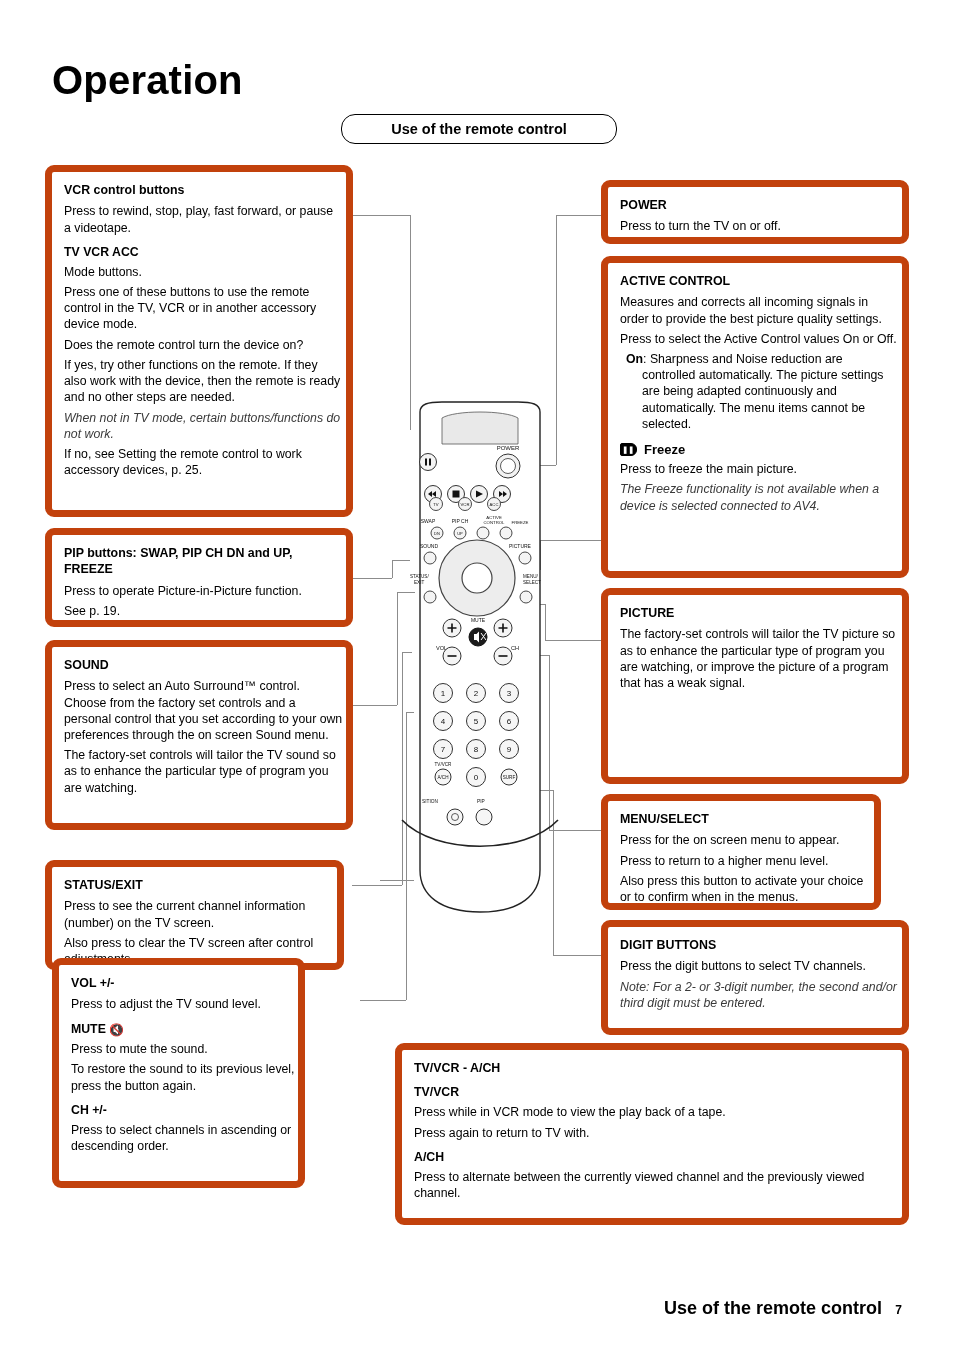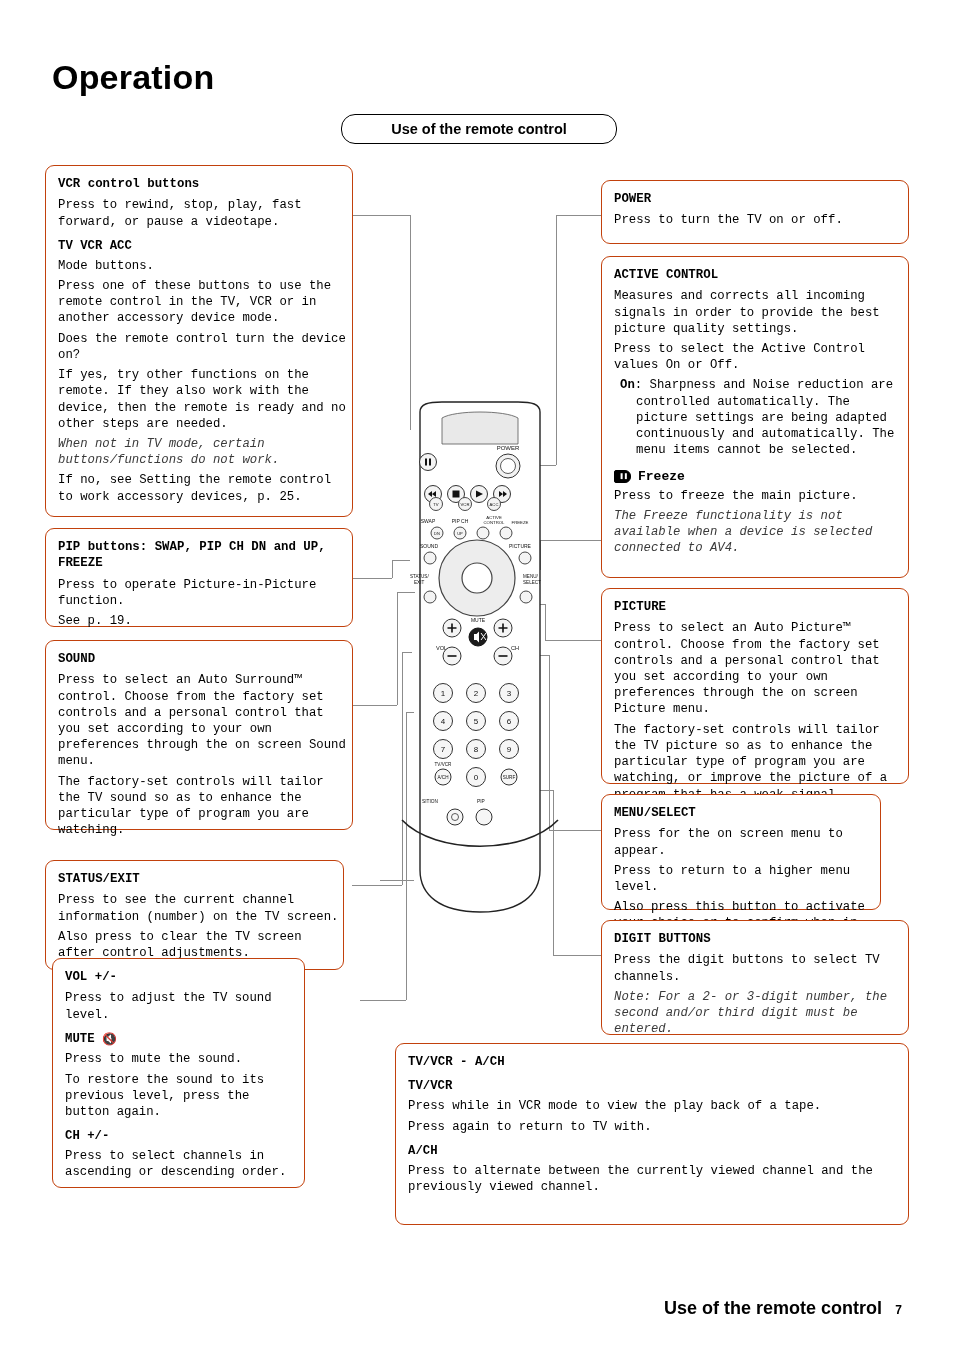--- a/index.html
+++ b/index.html
@@ -16,44 +16,43 @@
     overflow: hidden;
   }
   .page {
     position: absolute;
     left: 0; top: 0;
     width: 954px; height: 1349px;
   }
   .title {
     position: absolute;
     left: 52px; top: 58px;
-    font-size: 34px;
+    font-size: 40px;
     font-weight: bold;
     letter-spacing: 0.2px;
   }
   .pill {
     position: absolute;
     left: 341px; top: 114px;
     width: 274px; height: 28px;
     border: 1px solid #000;
     border-radius: 14px;
     display: flex;
     align-items: center;
     justify-content: center;
     font-size: 14.5px;
     font-weight: bold;
   }
   .box {
     position: absolute;
-    border: 1px solid #c2410c;
+    border: 7px solid #c2410c;
     border-radius: 9px;
     box-sizing: border-box;
     background: #fff;
     padding: 10px 3px 10px 12px;
-    font-family: Liberation Mono, monospace;
   }
   .box h4 {
     margin: 0 0 5px 0;
     font-size: 12.4px;
     font-weight: bold;
     line-height: 1.32;
   }
   .box p {
     margin: 0 0 4px 0;
     font-size: 12.3px;
@@ -340,21 +339,20 @@
     <div class="freeze-row">
       <span class="freeze-ic">❚❚</span>
       <span class="freeze-lbl">Freeze</span>
     </div>
     <p>Press to freeze the main picture.</p>
     <p class="ital">The Freeze functionality is not available when a device is selected connected to AV4.</p>
   </div>
 
   <div class="box" style="left:601px; top:588px; width:308px; height:196px;">
     <h4>PICTURE</h4>
-    <p>Press to select an Auto Picture™ control. Choose from the factory set controls and a personal control that you set according to your own preferences through the on screen Picture menu.</p>
     <p>The factory-set controls will tailor the TV picture so as to enhance the particular type of program you are watching, or improve the picture of a program that has a weak signal.</p>
   </div>
 
   <div class="box" style="left:601px; top:794px; width:280px; height:116px;">
     <h4>MENU/SELECT</h4>
     <p>Press for the on screen menu to appear.</p>
     <p>Press to return to a higher menu level.</p>
     <p>Also press this button to activate your choice or to confirm when in the menus.</p>
   </div>
 

